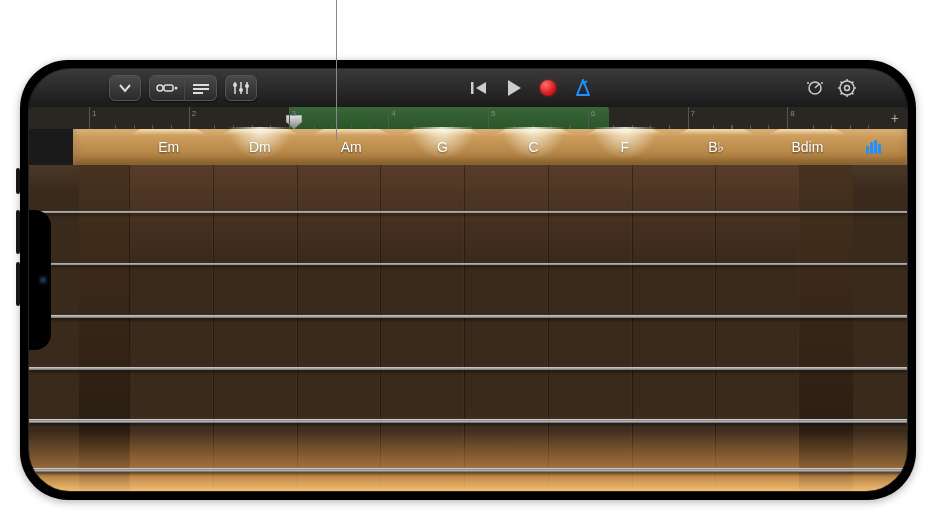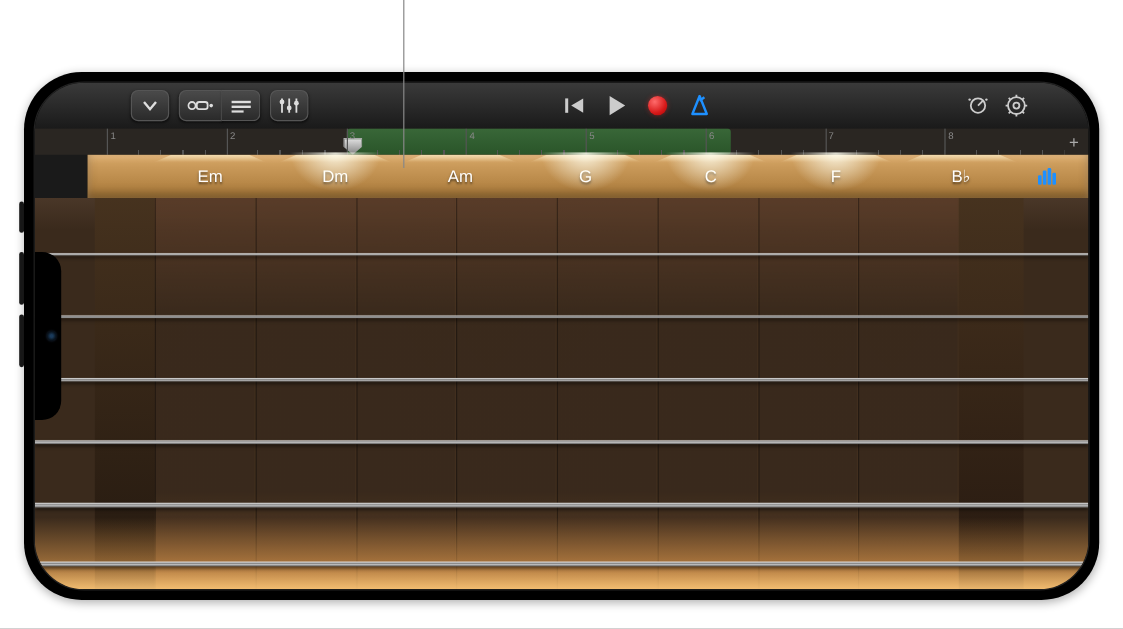--- a/index.html
+++ b/index.html
@@ -382,20 +382,21 @@
 
       <div class="chord-strip">
 
         <div class="chord-tab">Em</div>
           <div class="chord-tab bright">Dm</div>
           <div class="chord-tab">Am</div>
           <div class="chord-tab bright">G</div>
           <div class="chord-tab bright">C</div>
           <div class="chord-tab bright">F</div>
           <div class="chord-tab">B♭</div>
+          <div class="chord-tab">Bdim</div>
           <div class="autoplay-btn">
           <div class="autoplay-icon">
             <span style="height:8px"></span>
               <span style="height:12px"></span>
               <span style="height:14px"></span>
               <span style="height:10px"></span>
           </div>
         </div>
       </div>
 

